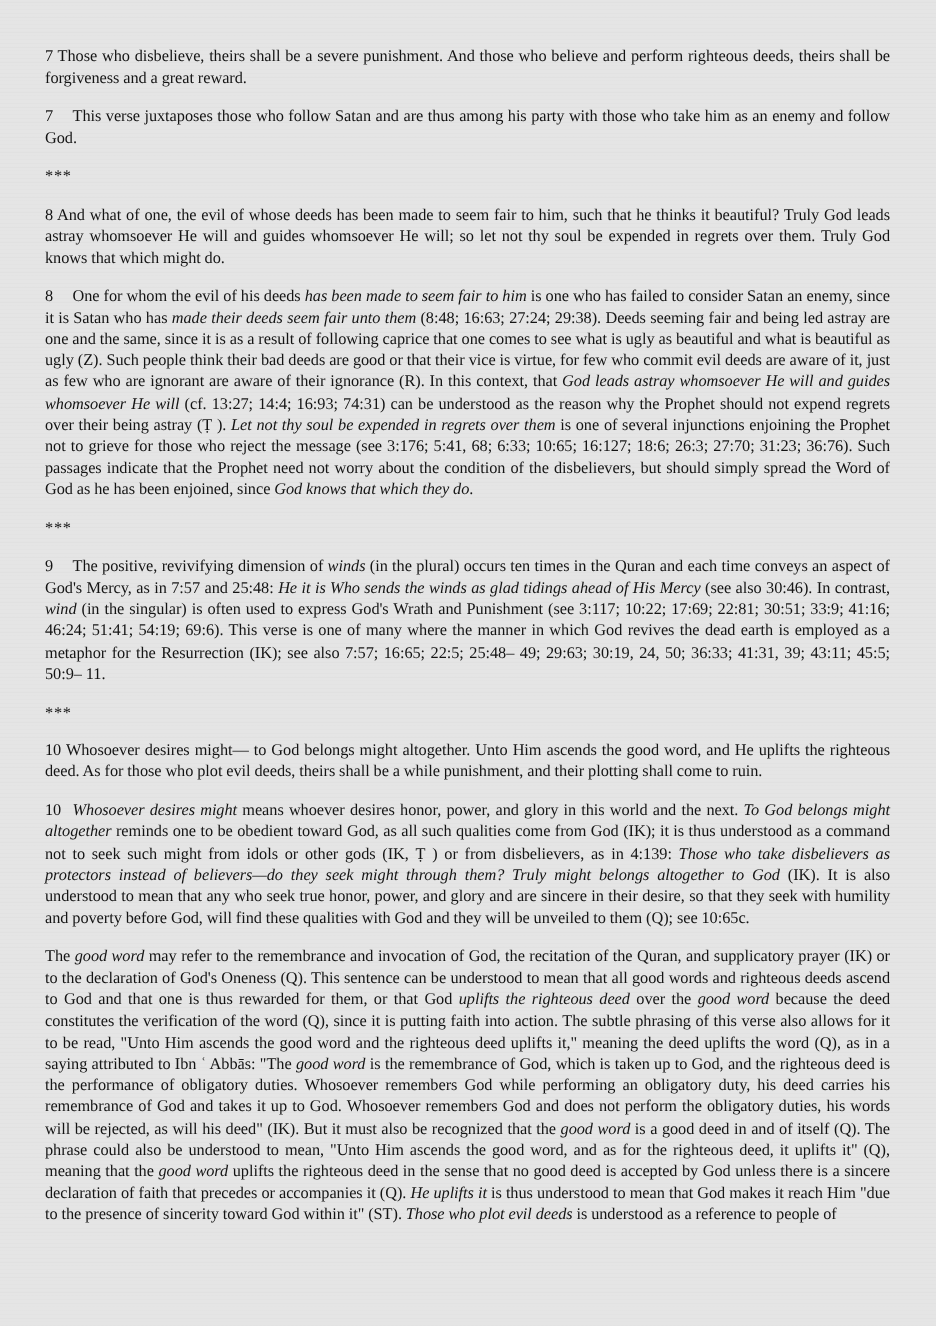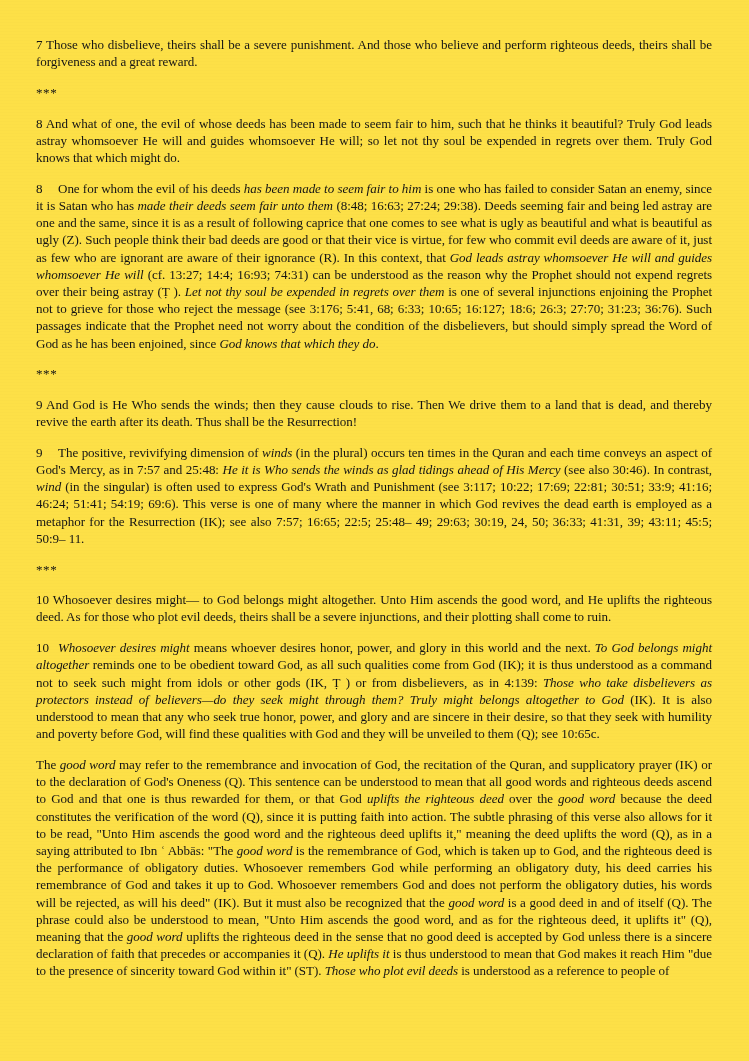--- a/index.html
+++ b/index.html
@@ -15,21 +15,21 @@
     overflow: hidden;
     font-family: "Liberation Serif", "DejaVu Serif", serif;
     color: #141414;
     -webkit-font-smoothing: antialiased;
   }
   .page {
     position: absolute;
     left: 0; top: 0;
     width: 749px;
     height: 1061px;
-    background: #fde047;
+    background: #e5e5e5;
     box-sizing: border-box;
     padding: 36px 37px 0 36px;
   }
   .textblock {
     width: 676px;
   }
   p {
     margin: 0 0 13.5px 0;
     font-size: 13.05px;
     line-height: 17.2px;
@@ -68,36 +68,36 @@
   }
 </style>
 </head>
 <body>
 
 <div class="page">
   <div class="textblock">
 
     <p class="verse"><span>7</span> <span>Those who disbelieve, theirs shall be a severe punishment. And those who believe and perform righteous deeds, theirs shall be forgiveness and a great reward.</span></p>
 
+    <p class="commentary"><span class="cnum">7</span><span>This verse juxtaposes those who follow Satan and are thus among his party with those who take him as an enemy and follow God.</span></p>
 
     <p class="sep">***</p>
 
     <p class="verse"><span>8</span> <span>And what of one, the evil of whose deeds has been made to seem fair to him, such that he thinks it beautiful? Truly God leads astray whomsoever He will and guides whomsoever He will; so let not thy soul be expended in regrets over them. Truly God knows that which might do.</span></p>
 
     <p class="commentary"><span class="cnum">8</span><span>One for whom the evil of his deeds </span><i>has been made to seem fair to him</i><span> is one who has failed to consider Satan an enemy, since it is Satan who has </span><i>made their deeds seem fair unto them</i><span> (8:48; 16:63; 27:24; 29:38). Deeds seeming fair and being led astray are one and the same, since it is as a result of following caprice that one comes to see what is ugly as beautiful and what is beautiful as ugly (Z). Such people think their bad deeds are good or that their vice is virtue, for few who commit evil deeds are aware of it, just as few who are ignorant are aware of their ignorance (R). In this context, that </span><i>God leads astray whomsoever He will and guides whomsoever He will</i><span> (cf. 13:27; 14:4; 16:93; 74:31) can be understood as the reason why the Prophet should not expend regrets over their being astray (Ṭ ). </span><i>Let not thy soul be expended in regrets over them</i><span> is one of several injunctions enjoining the Prophet not to grieve for those who reject the message (see 3:176; 5:41, 68; 6:33; 10:65; 16:127; 18:6; 26:3; 27:70; 31:23; 36:76). Such passages indicate that the Prophet need not worry about the condition of the disbelievers, but should simply spread the Word of God as he has been enjoined, since </span><i>God knows that which they do</i><span>.</span></p>
 
     <p class="sep">***</p>
 
-    <p class="verse"><span>9</span> <span>And God is He Who sends the winds; then they cause clouds to rise. Then We drive them to a land that is dead, and thereby revive the earth after its death. Thus shall be the Resurrection!</span></p>
 
     <p class="commentary"><span class="cnum">9</span><span>The positive, revivifying dimension of </span><i>winds</i><span> (in the plural) occurs ten times in the Quran and each time conveys an aspect of God's Mercy, as in 7:57 and 25:48: </span><i>He it is Who sends the winds as glad tidings ahead of His Mercy</i><span> (see also 30:46). In contrast, </span><i>wind</i><span> (in the singular) is often used to express God's Wrath and Punishment (see 3:117; 10:22; 17:69; 22:81; 30:51; 33:9; 41:16; 46:24; 51:41; 54:19; 69:6). This verse is one of many where the manner in which God revives the dead earth is employed as a metaphor for the Resurrection (IK); see also 7:57; 16:65; 22:5; 25:48– 49; 29:63; 30:19, 24, 50; 36:33; 41:31, 39; 43:11; 45:5; 50:9– 11.</span></p>
 
     <p class="sep">***</p>
 
-    <p class="verse"><span>10</span> <span>Whosoever desires might— to God belongs might altogether. Unto Him ascends the good word, and He uplifts the righteous deed. As for those who plot evil deeds, theirs shall be a severe injunctions, and their plotting shall come to ruin.</span></p>
+    <p class="verse"><span>10</span> <span>Whosoever desires might— to God belongs might altogether. Unto Him ascends the good word, and He uplifts the righteous deed. As for those who plot evil deeds, theirs shall be a while punishment, and their plotting shall come to ruin.</span></p>
 
     <p class="commentary"><span class="cnum">10</span><i>Whosoever desires might</i><span> means whoever desires honor, power, and glory in this world and the next. </span><i>To God belongs might altogether</i><span> reminds one to be obedient toward God, as all such qualities come from God (IK); it is thus understood as a command not to seek such might from idols or other gods (IK, Ṭ ) or from disbelievers, as in 4:139: </span><i>Those who take disbelievers as protectors instead of believers—do they seek might through them? Truly might belongs altogether to God</i><span> (IK). It is also understood to mean that any who seek true honor, power, and glory and are sincere in their desire, so that they seek with humility and poverty before God, will find these qualities with God and they will be unveiled to them (Q); see 10:65c.</span></p>
 
     <p class="commentary"><span>The </span><i>good word</i><span> may refer to the remembrance and invocation of God, the recitation of the Quran, and supplicatory prayer (IK) or to the declaration of God's Oneness (Q). This sentence can be understood to mean that all good words and righteous deeds ascend to God and that one is thus rewarded for them, or that God </span><i>uplifts the righteous deed</i><span> over the </span><i>good word</i><span> because the deed constitutes the verification of the word (Q), since it is putting faith into action. The subtle phrasing of this verse also allows for it to be read, "Unto Him ascends the good word and the righteous deed uplifts it," meaning the deed uplifts the word (Q), as in a saying attributed to Ibn ʿ Abbās: "The </span><i>good word</i><span> is the remembrance of God, which is taken up to God, and the righteous deed is the performance of obligatory duties. Whosoever remembers God while performing an obligatory duty, his deed carries his remembrance of God and takes it up to God. Whosoever remembers God and does not perform the obligatory duties, his words will be rejected, as will his deed" (IK). But it must also be recognized that the </span><i>good word</i><span> is a good deed in and of itself (Q). The phrase could also be understood to mean, "Unto Him ascends the good word, and as for the righteous deed, it uplifts it" (Q), meaning that the </span><i>good word</i><span> uplifts the righteous deed in the sense that no good deed is accepted by God unless there is a sincere declaration of faith that precedes or accompanies it (Q). </span><i>He uplifts it</i><span> is thus understood to mean that God makes it reach Him "due to the presence of sincerity toward God within it" (ST). </span><i>Those who plot evil deeds</i><span> is understood as a reference to people of</span></p>
 
   </div>
   <div class="noise"></div>
 </div>
 
 </body></html>

